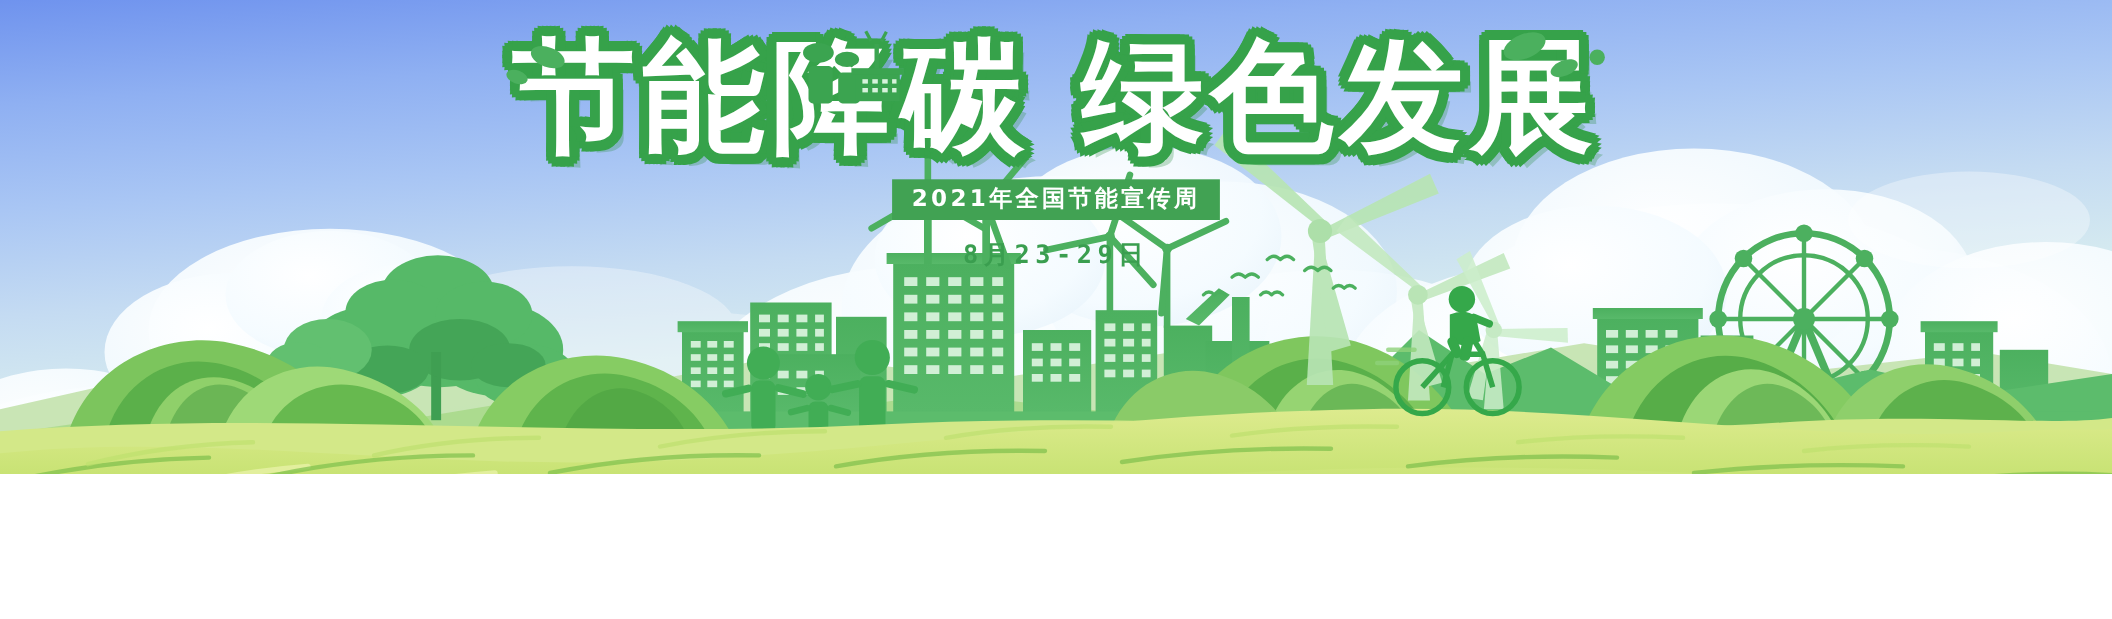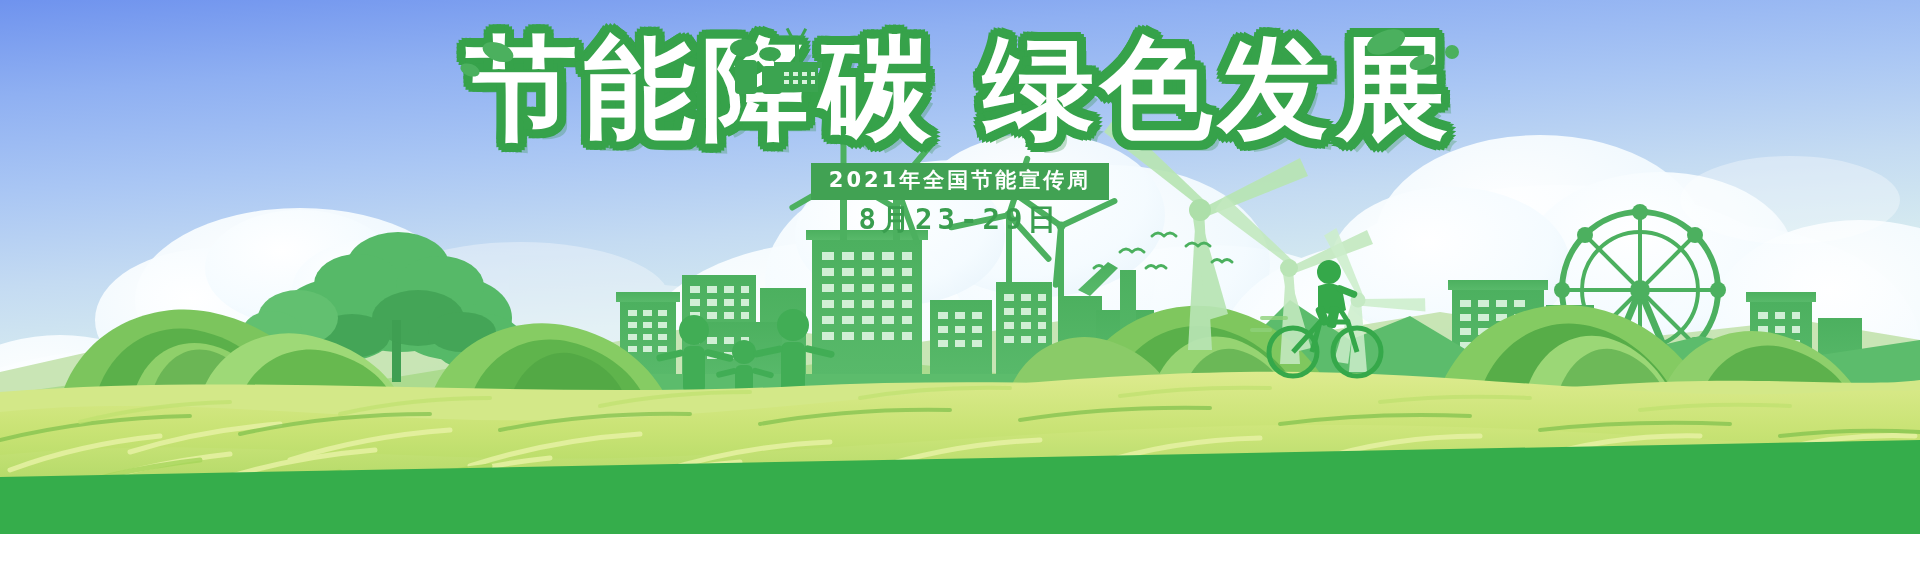--- a/index.html
+++ b/index.html
@@ -1,21 +1,21 @@
 <!DOCTYPE html>
 <html><head>
 <meta charset="utf-8">
 <style>
   html,body{margin:0;padding:0;background:#fff;}
   body{font-family:"Liberation Sans","DejaVu Sans",sans-serif;}
 
   #banner{
     position:relative;
     width:1920px;
-    height:534px;
+    height:431px;
     overflow:hidden;
     background:linear-gradient(170deg,#7296ee 0%,#8fb0f2 18%,#a9c6f4 33%,#bcd6f3 45%,#cfe5f0 56%,#d9eef0 64%,#d8f0ee 72%,#dcf3ee 100%);
   }
 
   .layer{position:absolute;left:0;top:0;width:1920px;height:563px;}
 
   
   #text-block{
     position:absolute;
     left:0; top:28px;
@@ -46,22 +46,22 @@
     background:#41a253;
     color:#ffffff;
     font-size:21px;
     font-weight:bold;
     letter-spacing:3px;
     padding:7px 18px 9px 18px;
     line-height:1;
     font-family:"DejaVu Sans","Liberation Sans",sans-serif;
   }
   #date-line{
-    margin-top:5px;
-    font-size:29px;
+    margin-top:21px;
+    font-size:23px;
     font-weight:bold;
     letter-spacing:5px;
     color:#3a9e4f;
     font-family:"DejaVu Sans Mono","DejaVu Sans",monospace;
     line-height:1;
   }
 </style>
 </head>
 <body>
 

